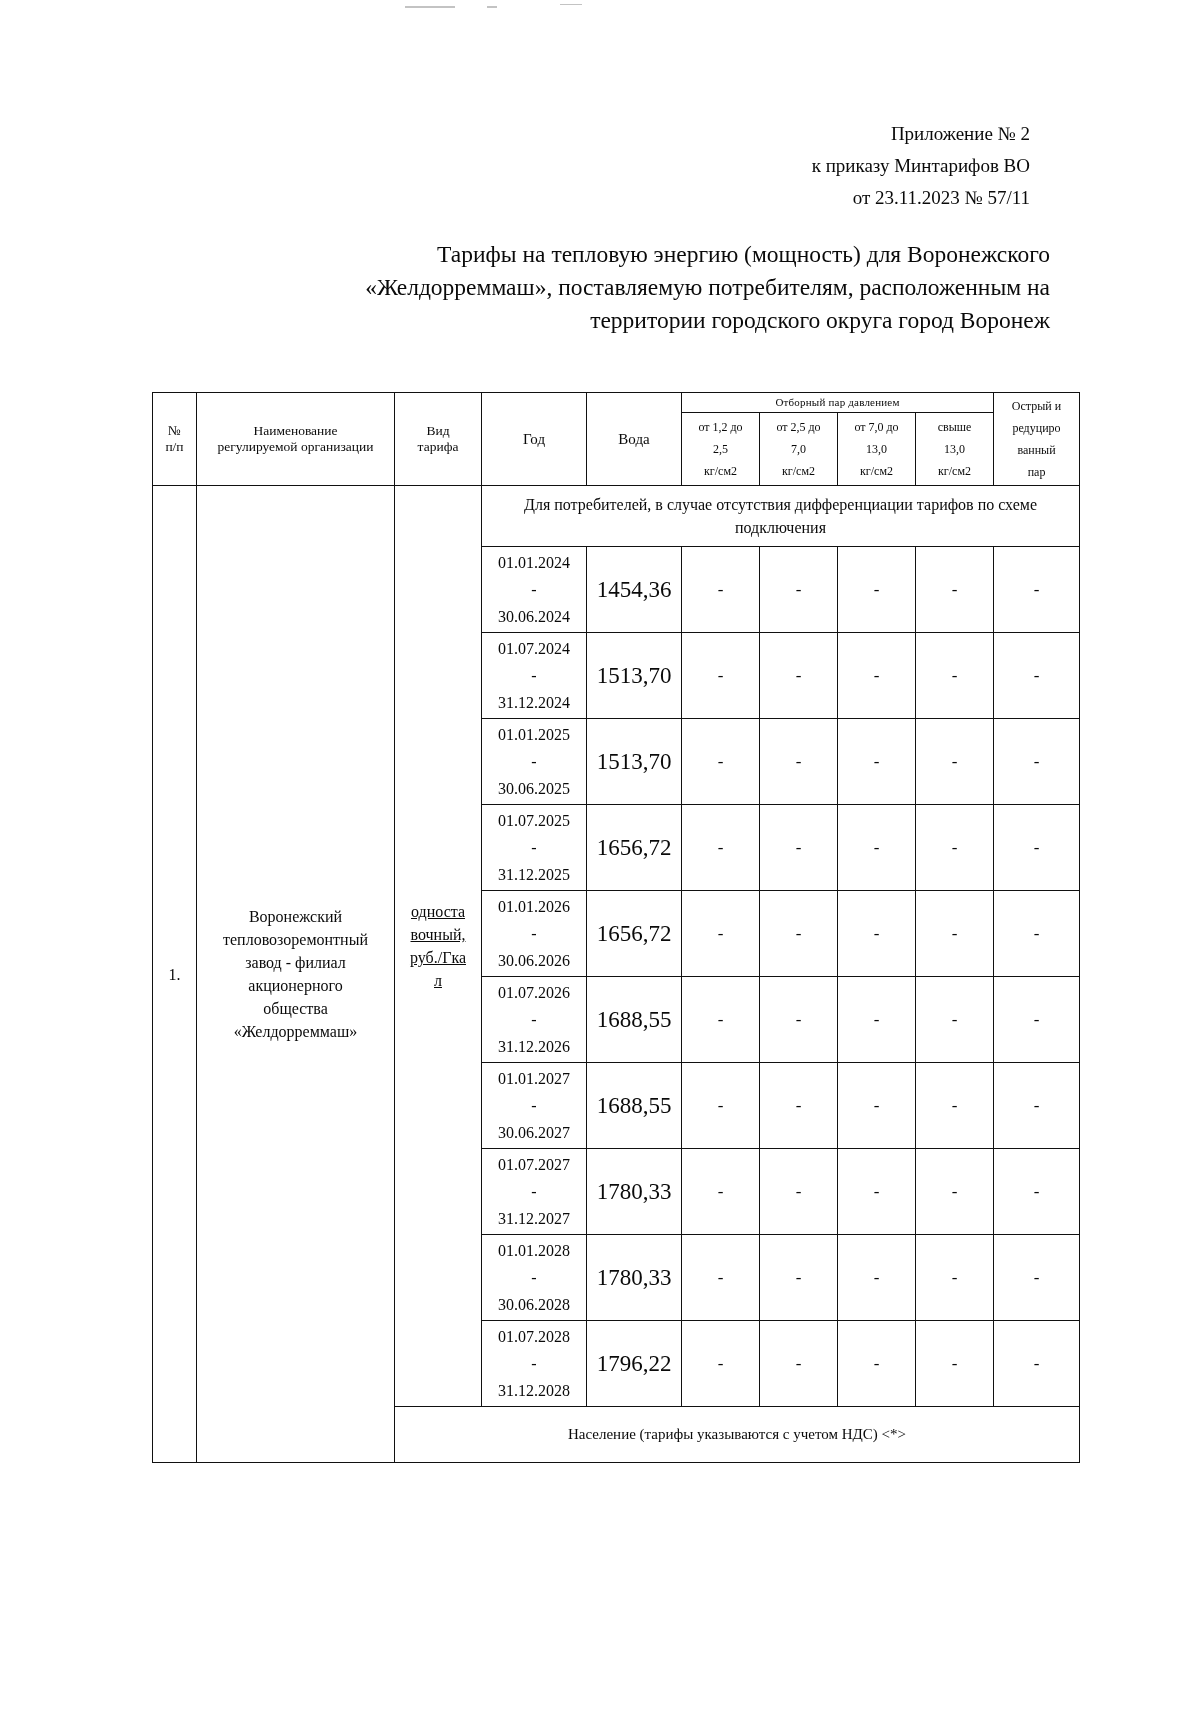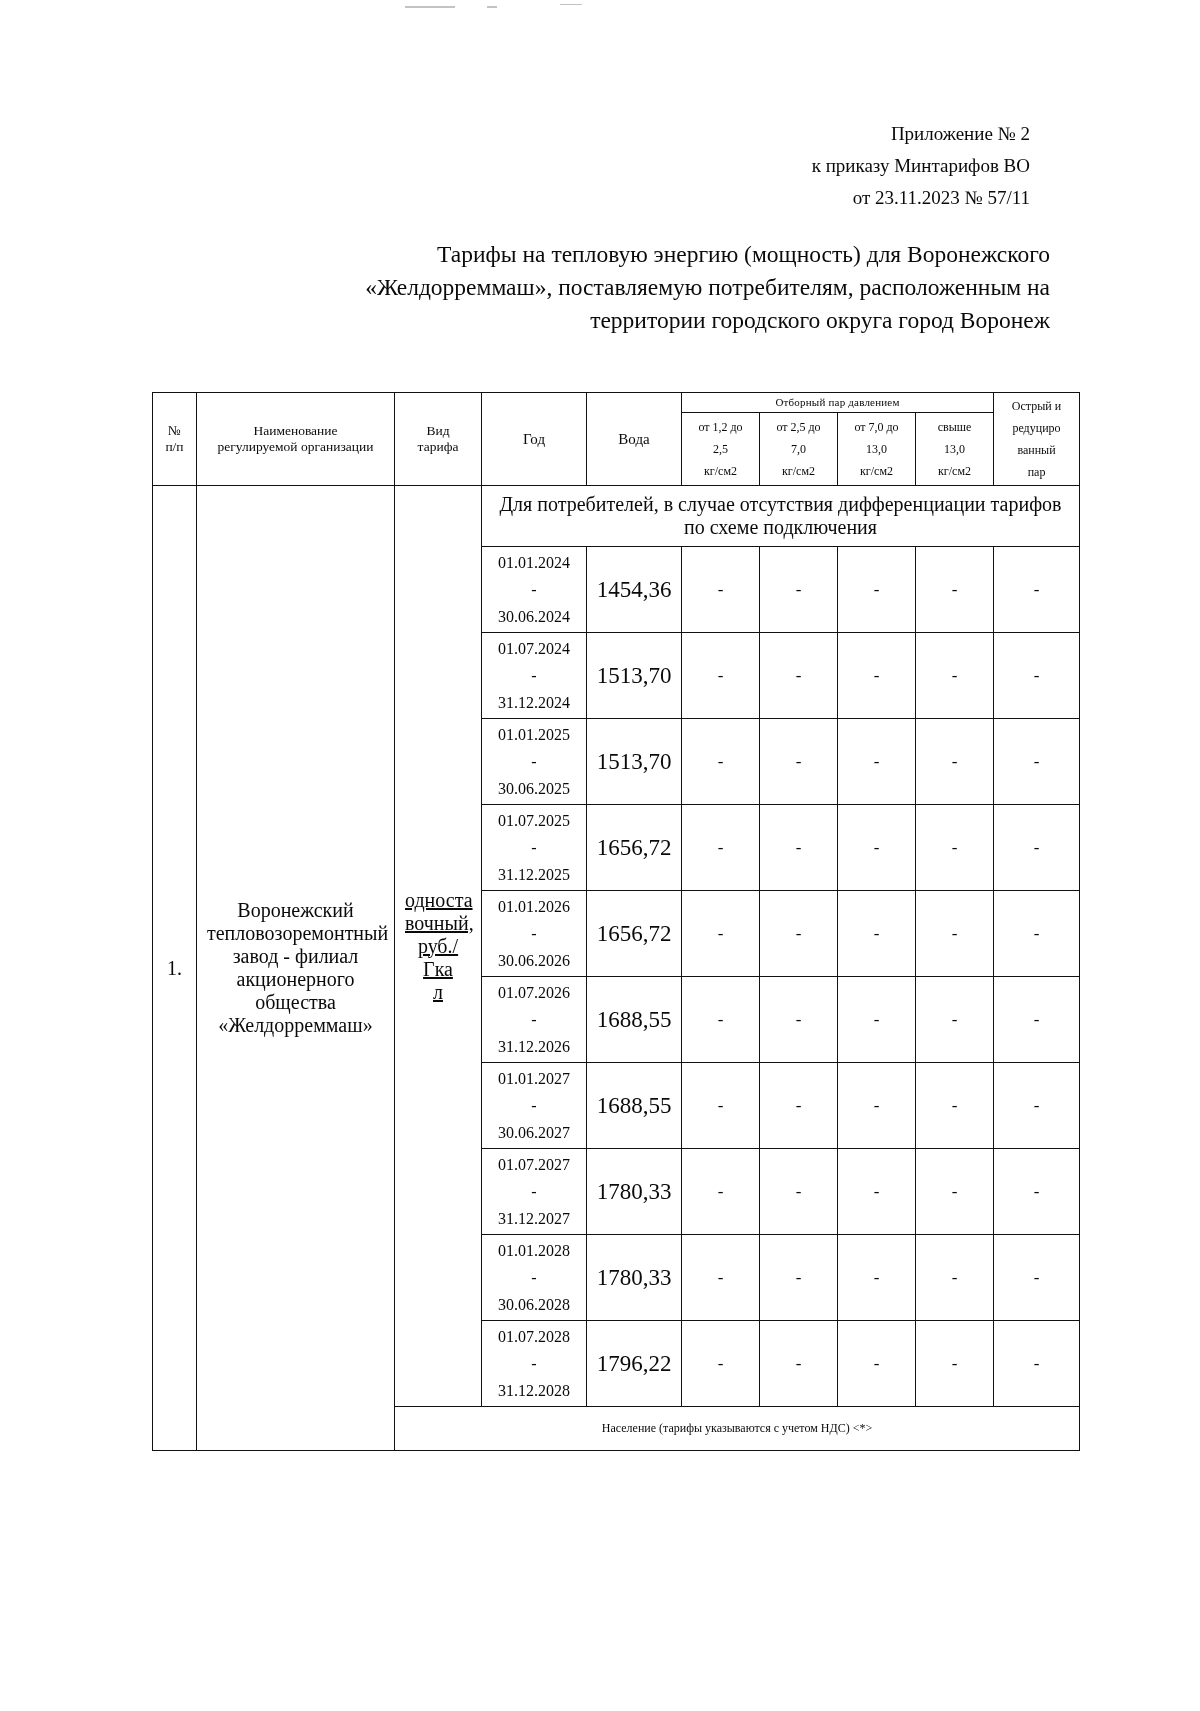--- a/index.html
+++ b/index.html
@@ -125,27 +125,27 @@
     line-height: 27px;
     white-space: pre-line;
   }
   .cell-value {
     font-size: 23px;
   }
   .cell-dash {
     font-size: 17px;
   }
   .band-row td {
-    font-size: 20px;
+    font-size: 16px;
     line-height: 23px;
     padding: 7px 10px;
   }
   .band-row-pop td {
-    font-size: 12px;
-    padding: 10px;
+    font-size: 15px;
+    padding: 16px;
   }
 </style>
 </head>
 <body>
 
 <div class="page">
 
   <div class="scan-mark m1"></div>
   <div class="scan-mark m2"></div>
   <div class="scan-mark m3"></div>

